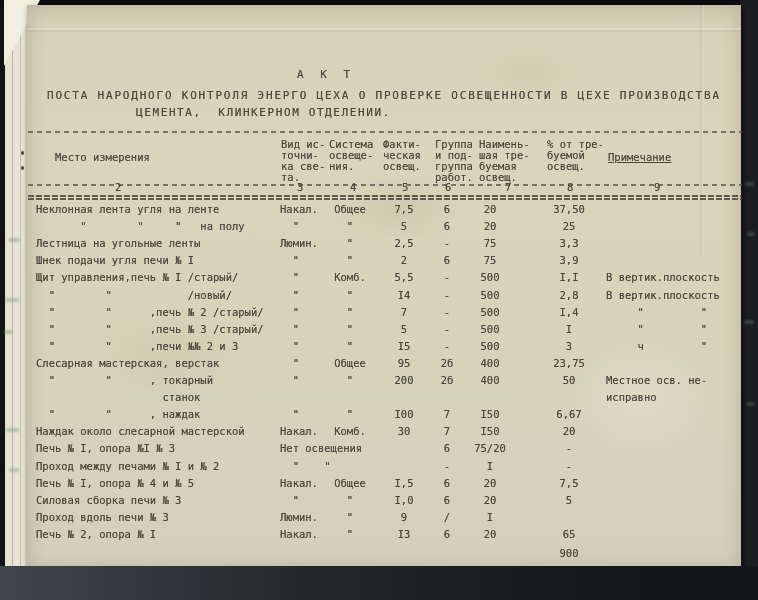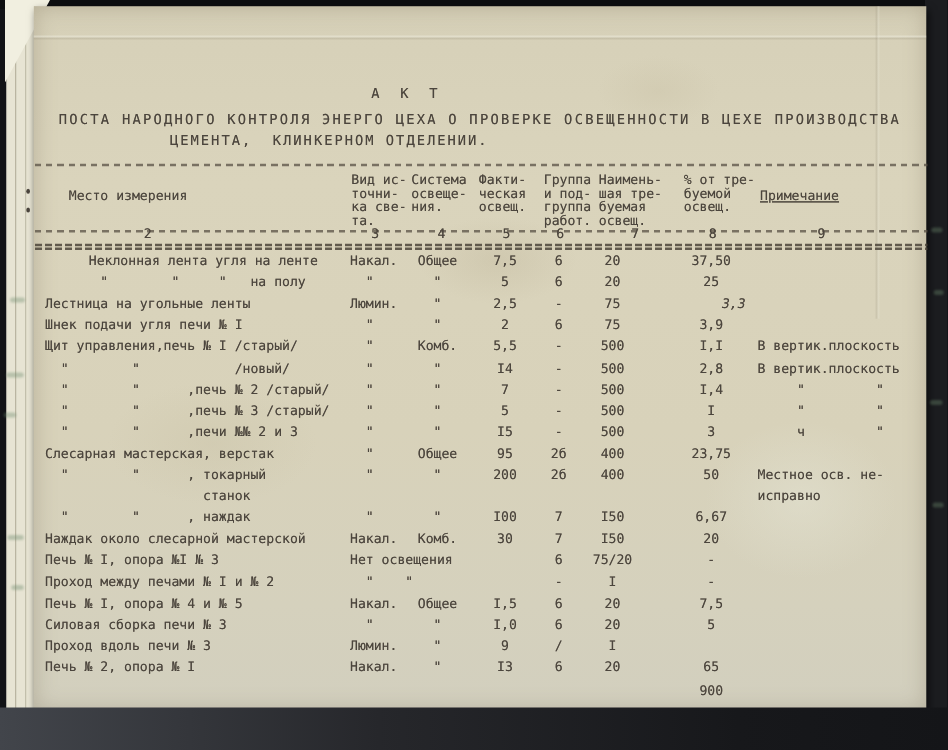--- a/index.html
+++ b/index.html
@@ -121,21 +121,21 @@
       <div class="tw" style="left: 297px; top: 182px;">3</div>
       <div class="tw" style="left: 350px; top: 182px;">4</div>
       <div class="tw" style="left: 402px; top: 182px;">5</div>
       <div class="tw" style="left: 445px; top: 182px;">6</div>
       <div class="tw" style="left: 505px; top: 182px;">7</div>
       <div class="tw" style="left: 567px; top: 182px;">8</div>
       <div class="tw" style="left: 654px; top: 182px;">9</div>
     </div>
   <div id="tbody">
       <div>
-        <div class="cell" style="left: 36px; top: 204px; margin-left: 35px;">Неклонная лента угля на ленте</div>
+        <div class="cell" style="left: 36px; top: 204px;">Неклонная лента угля на ленте</div>
         <div class="cell" style="left: 280px; top: 204px;">Накал.</div>
         <div class="cell center" style="left: 328px; top: 204px; width: 44px;">Общее</div>
         <div class="cell center" style="left: 383px; top: 204px; width: 42px;">7,5</div>
         <div class="cell center" style="left: 429px; top: 204px; width: 36px;">6</div>
         <div class="cell center" style="left: 464px; top: 204px; width: 52px;">20</div>
         <div class="cell center" style="left: 542px; top: 204px; width: 54px;">37,50</div>
       </div>
       <div>
         <div class="cell" style="left: 36px; top: 221px;">       "        "     "   на полу</div>
         <div class="cell" style="left: 280px; top: 221px;">  "</div>
@@ -145,21 +145,21 @@
         <div class="cell center" style="left: 464px; top: 221px; width: 52px;">20</div>
         <div class="cell center" style="left: 542px; top: 221px; width: 54px;">25</div>
       </div>
       <div>
         <div class="cell" style="left: 36px; top: 238px;">Лестница на угольные ленты</div>
         <div class="cell" style="left: 280px; top: 238px;">Люмин.</div>
         <div class="cell center" style="left: 328px; top: 238px; width: 44px;">"</div>
         <div class="cell center" style="left: 383px; top: 238px; width: 42px;">2,5</div>
         <div class="cell center" style="left: 429px; top: 238px; width: 36px;">-</div>
         <div class="cell center" style="left: 464px; top: 238px; width: 52px;">75</div>
-        <div class="cell center" style="left: 560px; top: 238px; width: 54px; font-style: italic;">3,3</div>
+        <div class="cell center" style="left: 542px; top: 238px; width: 54px;">3,3</div>
       </div>
       <div>
         <div class="cell" style="left: 36px; top: 255px;">Шнек подачи угля печи № I</div>
         <div class="cell" style="left: 280px; top: 255px;">  "</div>
         <div class="cell center" style="left: 328px; top: 255px; width: 44px;">"</div>
         <div class="cell center" style="left: 383px; top: 255px; width: 42px;">2</div>
         <div class="cell center" style="left: 429px; top: 255px; width: 36px;">6</div>
         <div class="cell center" style="left: 464px; top: 255px; width: 52px;">75</div>
         <div class="cell center" style="left: 542px; top: 255px; width: 54px;">3,9</div>
       </div>

